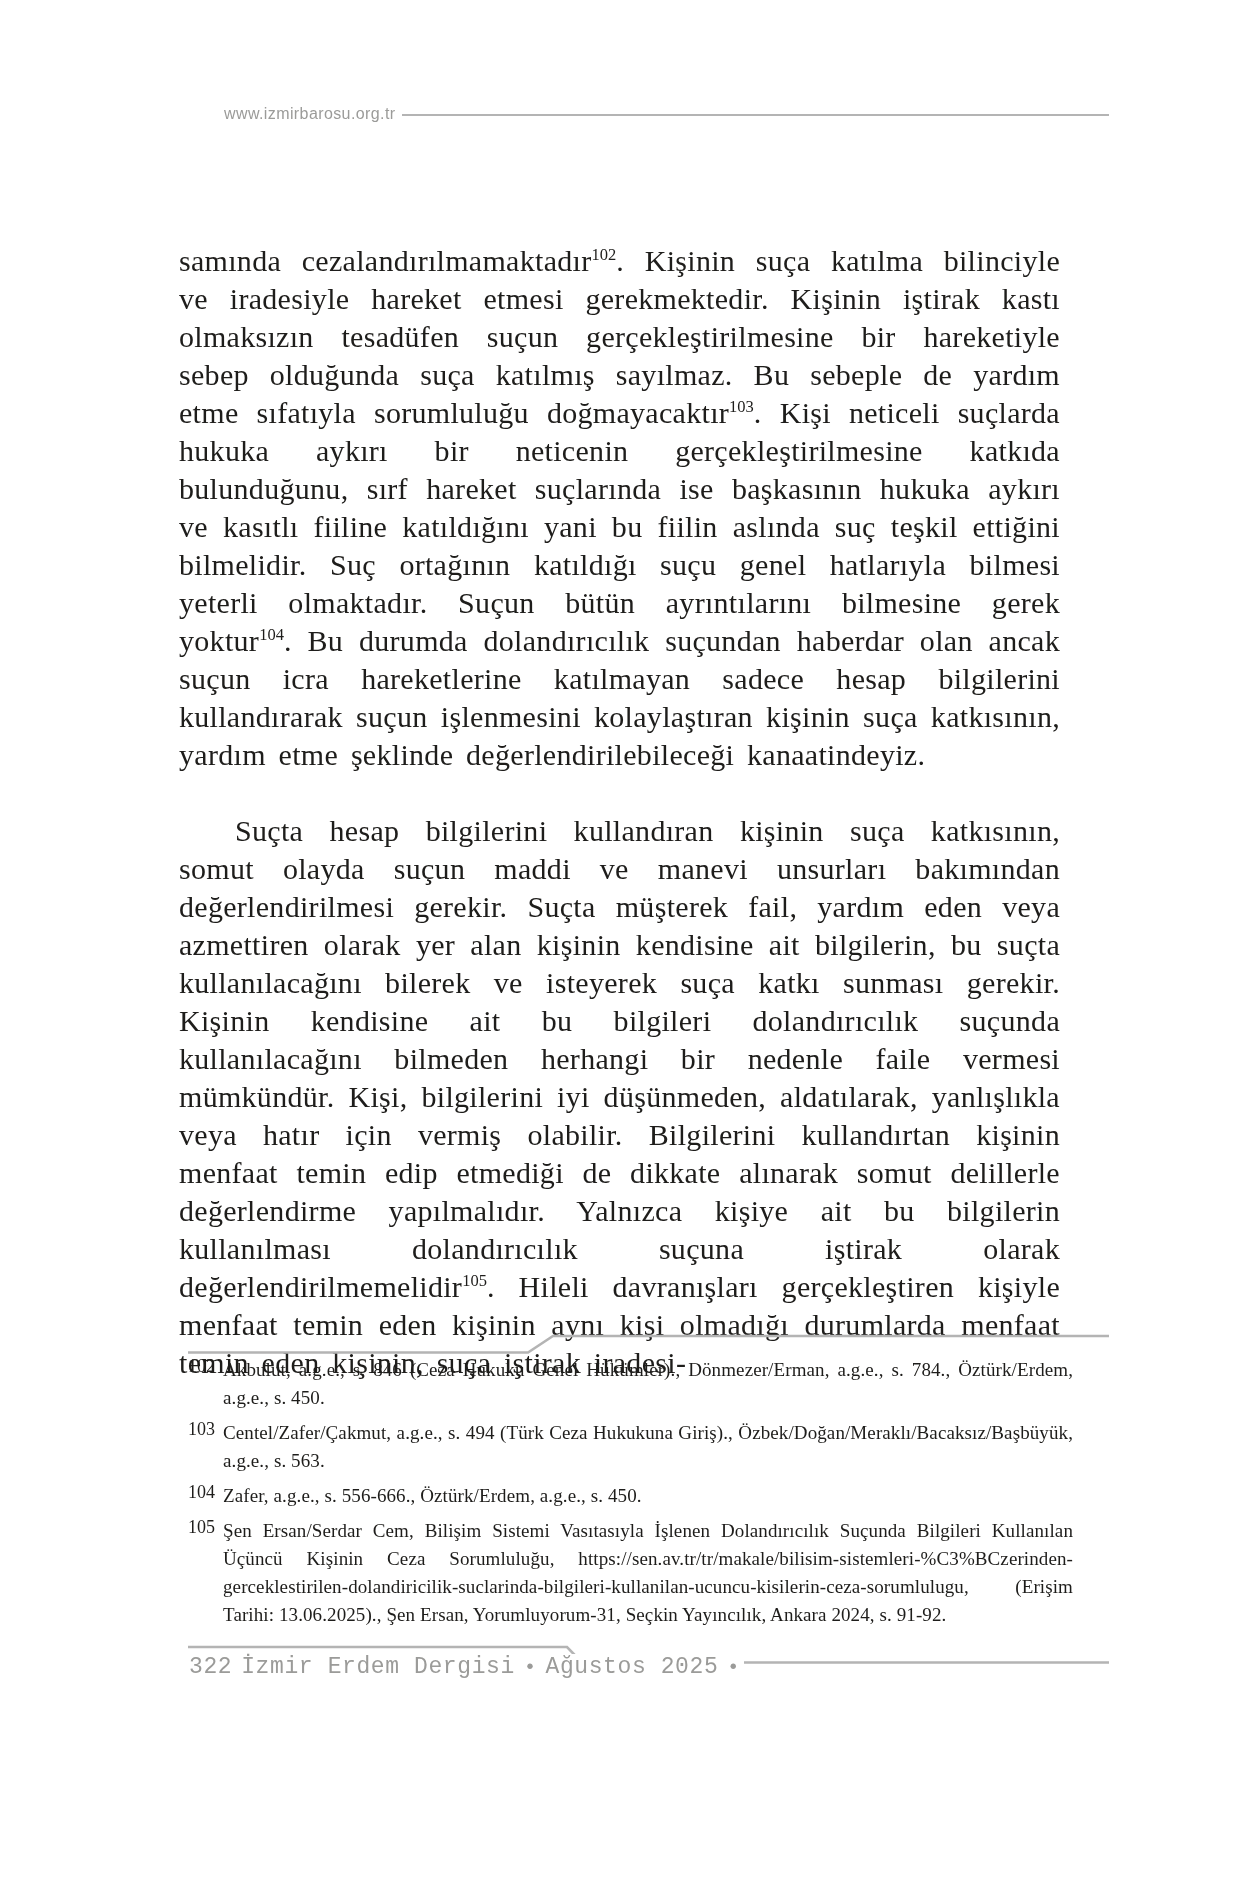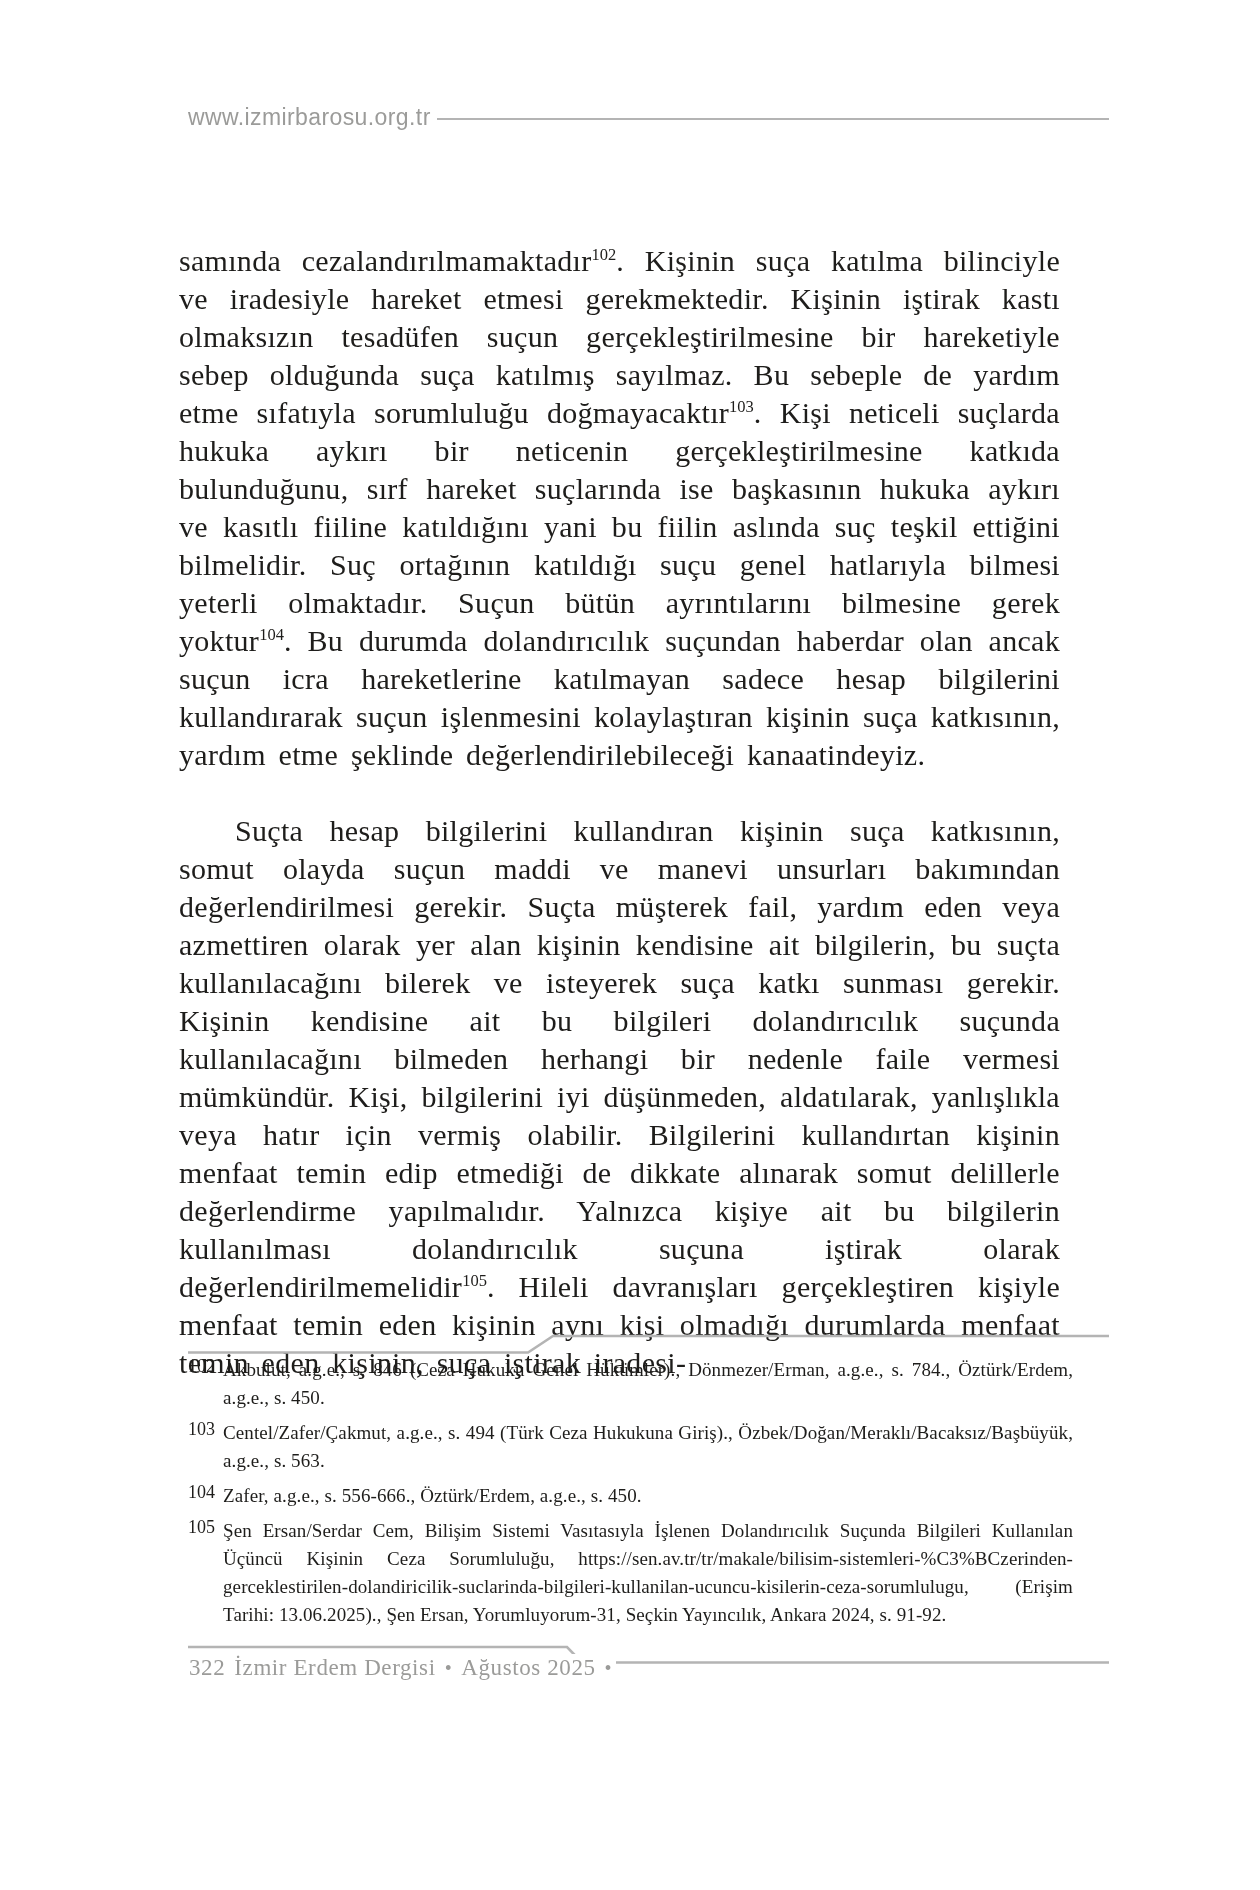--- a/index.html
+++ b/index.html
@@ -18,22 +18,22 @@
     font-family:"Liberation Serif","DejaVu Serif",serif;
     color:var(--ink);
   }
   
   .page-header{
     position:absolute;left:188px;top:106px;width:921px;
     display:flex;align-items:center;
   }
   .site-url{
     font-family:"Liberation Sans","DejaVu Sans",sans-serif;
-    font-size:23px;letter-spacing:.4px;color:var(--muted);
-    white-space:nowrap;line-height:1;
+    font-size:16px;letter-spacing:.4px;color:var(--muted);
+    white-space:nowrap;line-height:1;margin-left:36px;
   }
   .header-rule{
     flex:1;height:0;border-top:2.5px solid var(--rule);
     margin-left:6px;margin-top:2px;
   }
   
   .article-body{
     position:absolute;left:179px;top:242px;width:881px;
   }
   .para{
@@ -68,21 +68,21 @@
   .fn-num{
     position:absolute;left:0;top:-4px;
     font-size:18px;letter-spacing:0;
   }
   
   .page-footer{position:absolute;left:188px;top:1644px;width:921px;}
   .footer-rule{position:absolute;left:0;top:0;width:921px;height:22px;}
   .footer-text{
     position:absolute;left:1px;top:10px;
     display:flex;align-items:baseline;gap:9px;
-    font-family:Liberation Serif, serif;
+    font-family:Liberation Mono, monospace;
     font-size:23px;letter-spacing:.6px;color:var(--muted);
     white-space:nowrap;line-height:1.2;
     background:var(--bg);
     padding-right:4px;
     justify-content:space-between;
   }
   .footer-text .bullet{font-size:20px;}
 </style>
 </head>
 <body>

